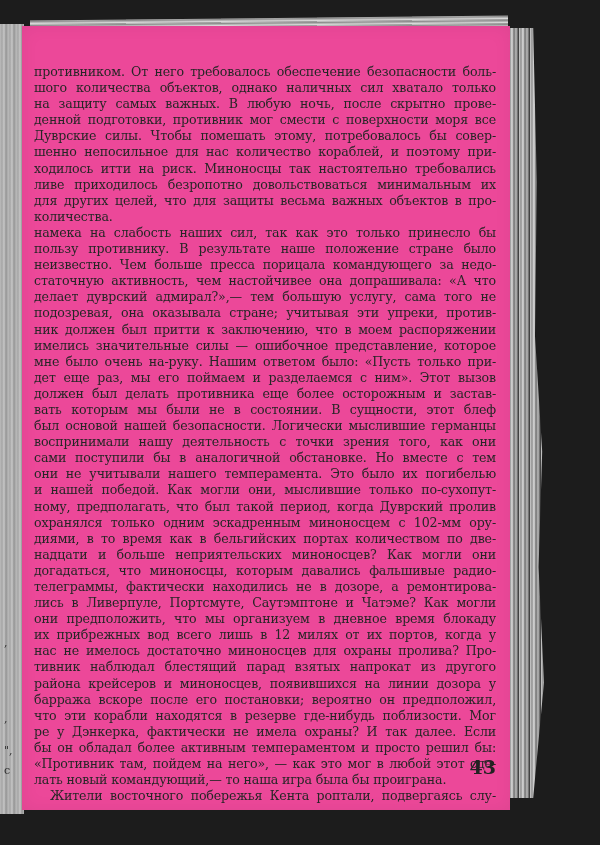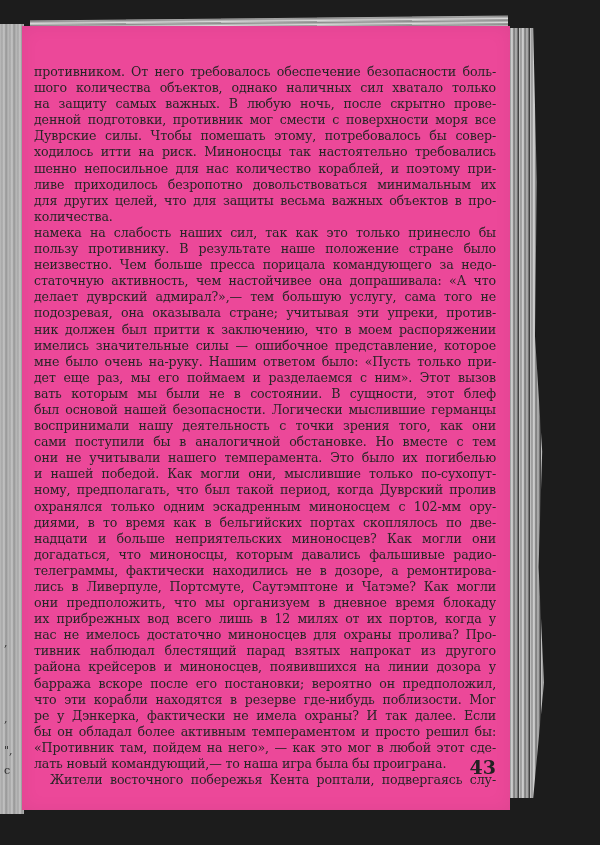--- a/index.html
+++ b/index.html
@@ -110,44 +110,45 @@
   <div class="page-edges"></div>
   <div class="right-edge"></div>
 
   <div class="page">
     <div class="text-block" id="text-block">
         <span class="text-line">противником. От него требовалось обеспечение безопасности боль-</span>
         <span class="text-line">шого количества объектов, однако наличных сил хватало только</span>
         <span class="text-line">на защиту самых важных. В любую ночь, после скрытно прове-</span>
         <span class="text-line">денной подготовки, противник мог смести с поверхности моря все</span>
         <span class="text-line">Дуврские силы. Чтобы помешать этому, потребовалось бы совер-</span>
+        <span class="text-line">шенно непосильное для нас количество кораблей, и поэтому при-</span>
         <span class="text-line">ходилось итти на риск. Миноносцы так настоятельно требовались</span>
-        <span class="text-line">шенно непосильное для нас количество кораблей, и поэтому при-</span>
         <span class="text-line">ливе приходилось безропотно довольствоваться минимальным их</span>
         <span class="text-line">для других целей, что для защиты весьма важных объектов в про-</span>
         <span class="text-line last">количества.</span>
         <span class="text-line">намека на слабость наших сил, так как это только принесло бы</span>
         <span class="text-line">пользу противнику. В результате наше положение стране было</span>
         <span class="text-line">неизвестно. Чем больше пресса порицала командующего за недо-</span>
         <span class="text-line">статочную активность, чем настойчивее она допрашивала: «А что</span>
         <span class="text-line">делает дуврский адмирал?»,— тем большую услугу, сама того не</span>
         <span class="text-line">подозревая, она оказывала стране; учитывая эти упреки, против-</span>
         <span class="text-line">ник должен был притти к заключению, что в моем распоряжении</span>
         <span class="text-line">имелись значительные силы — ошибочное представление, которое</span>
         <span class="text-line">мне было очень на-руку. Нашим ответом было: «Пусть только при-</span>
         <span class="text-line">дет еще раз, мы его поймаем и разделаемся с ним». Этот вызов</span>
+        <span class="text-line">должен был делать противника еще более осторожным и застав-</span>
         <span class="text-line">вать которым мы были не в состоянии. В сущности, этот блеф</span>
         <span class="text-line">был основой нашей безопасности. Логически мыслившие германцы</span>
         <span class="text-line">воспринимали нашу деятельность с точки зрения того, как они</span>
         <span class="text-line">сами поступили бы в аналогичной обстановке. Но вместе с тем</span>
         <span class="text-line">они не учитывали нашего темперамента. Это было их погибелью</span>
         <span class="text-line">и нашей победой. Как могли они, мыслившие только по-сухопут-</span>
         <span class="text-line">ному, предполагать, что был такой период, когда Дуврский пролив</span>
         <span class="text-line">охранялся только одним эскадренным миноносцем с 102-мм ору-</span>
-        <span class="text-line">диями, в то время как в бельгийских портах скоплялось по две-</span>
+        <span class="text-line">диями, в то время как в бельгийских портах количеством по две-</span>
         <span class="text-line">надцати и больше неприятельских миноносцев? Как могли они</span>
         <span class="text-line">догадаться, что миноносцы, которым давались фальшивые радио-</span>
         <span class="text-line">телеграммы, фактически находились не в дозоре, а ремонтирова-</span>
         <span class="text-line">лись в Ливерпуле, Портсмуте, Саутэмптоне и Чатэме? Как могли</span>
         <span class="text-line">они предположить, что мы организуем в дневное время блокаду</span>
         <span class="text-line">их прибрежных вод всего лишь в 12 милях от их портов, когда у</span>
         <span class="text-line">нас не имелось достаточно миноносцев для охраны пролива? Про-</span>
         <span class="text-line">тивник наблюдал блестящий парад взятых напрокат из другого</span>
         <span class="text-line">района крейсеров и миноносцев, появившихся на линии дозора у</span>
         <span class="text-line">барража вскоре после его постановки; вероятно он предположил,</span>

